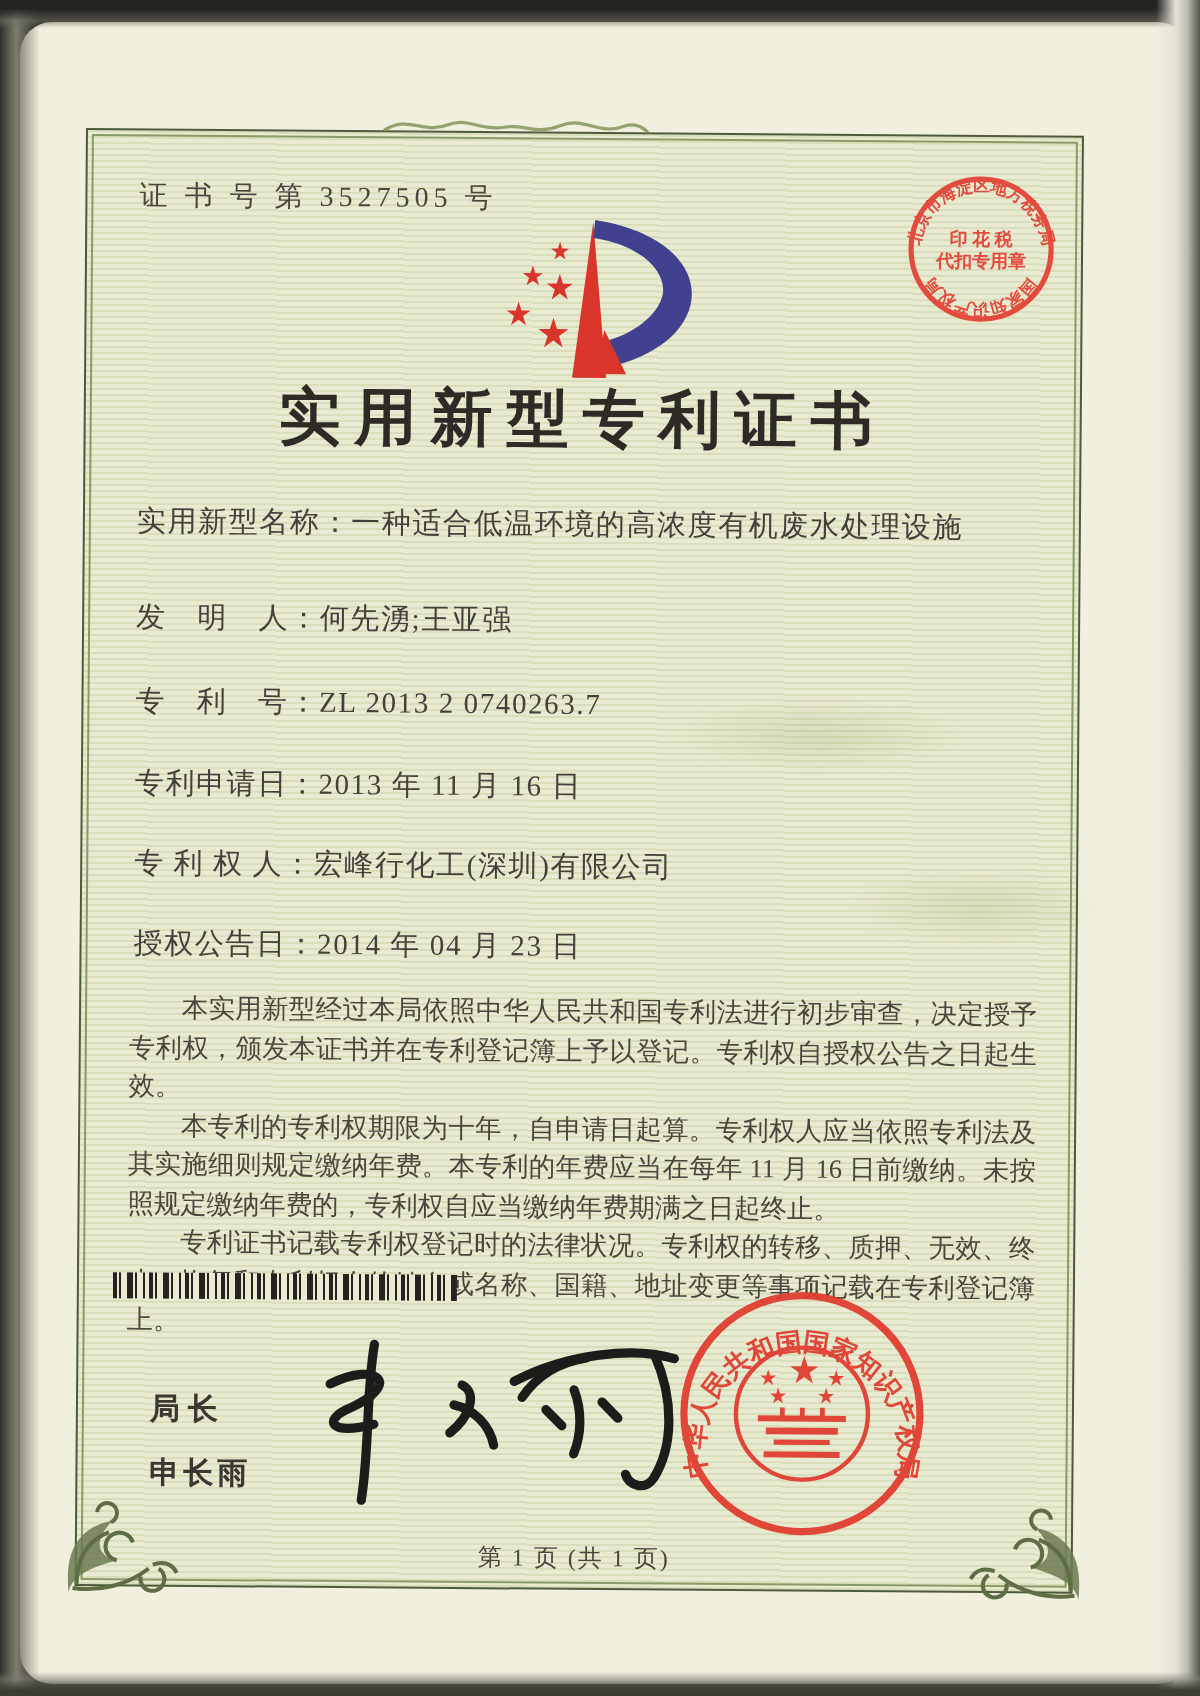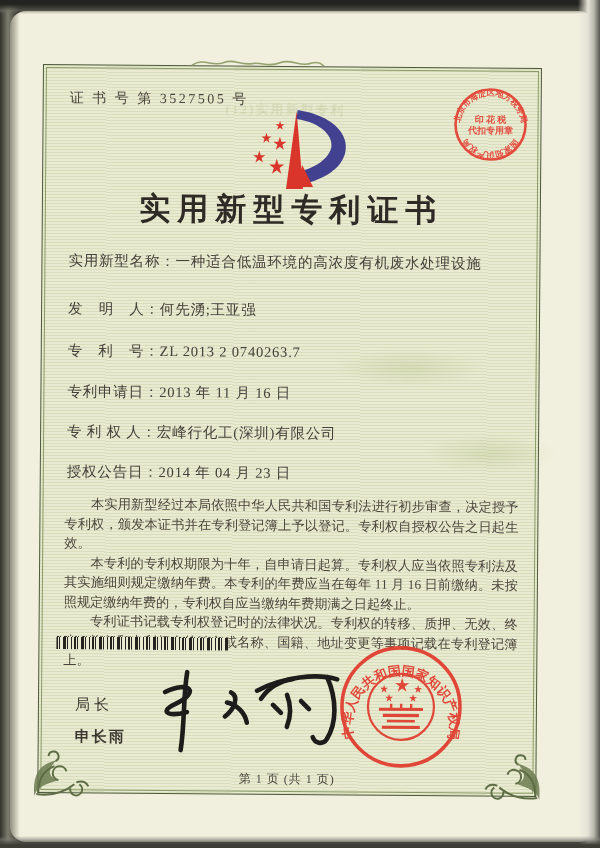--- a/index.html
+++ b/index.html
@@ -53,21 +53,21 @@
   .paras p{margin:0;text-indent:2em;text-align:justify;}
 
   .barcode{position:absolute;left:17px;top:571px;width:172px;height:13px;
     background:repeating-linear-gradient(90deg,
       #26231f 0 2px, #e9ead2 2px 3px,
       #26231f 3px 4px, #e9ead2 4px 7px,
       #26231f 7px 10px,#e9ead2 10px 11px,
       #26231f 11px 12px,#e9ead2 12px 15px,
       #26231f 15px 16px,#e9ead2 16px 18px);}
 
-  .director-title{position:absolute;left:36px;top:630px;font-size:15px;color:#3b3831;letter-spacing:4px;font-family:"Liberation Sans","DejaVu Sans",sans-serif;font-weight:400;}
+  .director-title{position:absolute;left:36px;top:630px;font-size:15px;color:#3b3831;letter-spacing:4px;font-family:"Liberation Sans","DejaVu Sans",sans-serif;font-weight:700;}
   .director-name{position:absolute;left:36px;top:662px;font-size:15px;color:#3b3831;letter-spacing:2px;font-family:Liberation Serif, serif;font-weight:700;}
 
   .signature{position:absolute;left:96px;top:592px;width:220px;height:100px;z-index:6;}
 
   .seal-main{position:absolute;left:299px;top:576px;width:126px;height:126px;z-index:5;opacity:.92;}
   .seal-date{position:absolute;left:306px;top:666px;z-index:7;font-size:13.5px;color:#d6392b;
     letter-spacing:.5px;white-space:nowrap;font-weight:700;}
   .footer{position:absolute;left:0;top:704px;width:100%;text-align:center;font-size:12px;color:#4a463e;letter-spacing:1px;}
 
   .seal-tax{position:absolute;left:408px;top:17px;width:78px;height:78px;z-index:5;opacity:.93;}
@@ -77,21 +77,20 @@
   .corner.br{right:-14px;bottom:-14px;transform:scaleX(-1);}
   .top-squiggle{position:absolute;left:146px;top:-11px;width:136px;height:14px;z-index:4;}
 </style>
 </head>
 <body>
 
 <div class="paper">
   <div class="frame">
 
     <div class="cert-no">证 书 号 第 3527505 号</div>
-    <div class="ghost-line">(12)实用新型专利</div>
     <div class="smudge a"></div>
     <div class="smudge b"></div>
 
     <svg class="logo" viewBox="0 0 118 92">
       <path d="M57,4 L47,82 L64,82 Z" fill="#d9352a"></path>
       <path d="M58,3 C92,8 110,26 106,45 C102,62 84,72 64,77 L62,64 C78,60 90,50 92,40 C94,28 80,15 57,12 Z" fill="#42418f"></path>
       <path d="M63,58 L74,80 L58,80 Z" fill="#d9352a"></path>
       <g fill="#d9352a">
         <path transform="translate(36,14) scale(0.9)" d="M5,0 L6.2,3.8 10,3.8 6.9,6.1 8.1,9.9 5,7.6 1.9,9.9 3.1,6.1 0,3.8 3.8,3.8 Z"></path>
         <path transform="translate(22,26) scale(1.0)" d="M5,0 L6.2,3.8 10,3.8 6.9,6.1 8.1,9.9 5,7.6 1.9,9.9 3.1,6.1 0,3.8 3.8,3.8 Z"></path>

